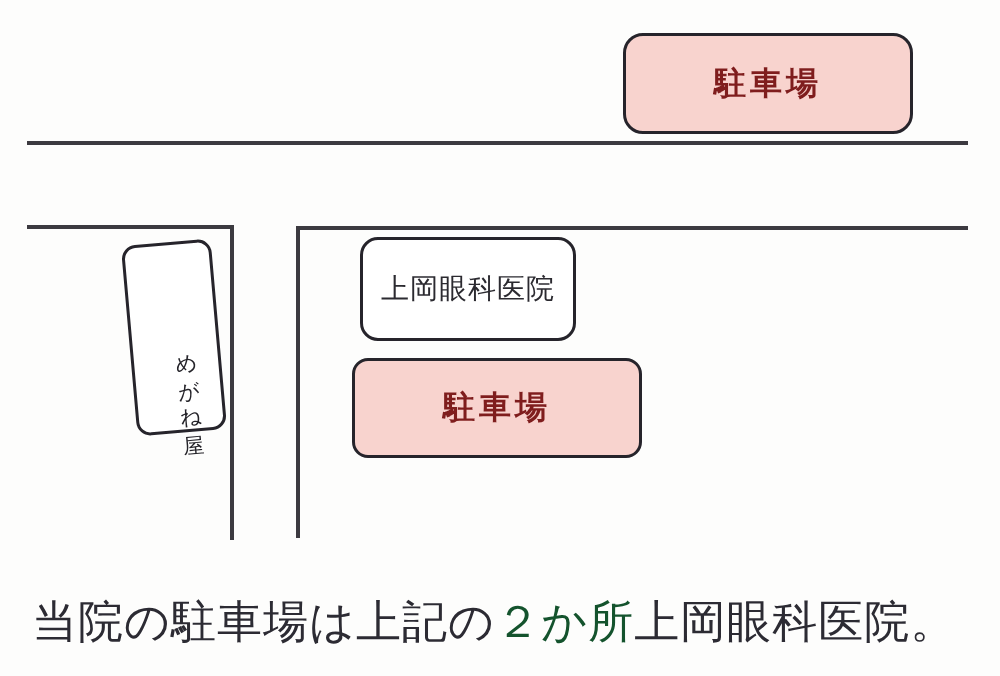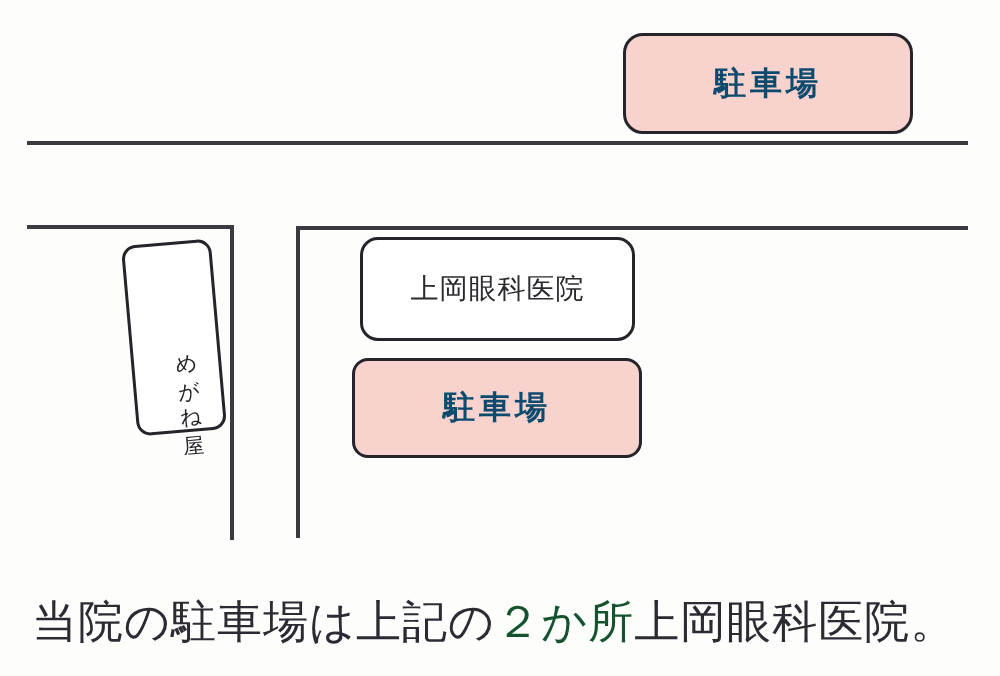--- a/index.html
+++ b/index.html
@@ -37,27 +37,27 @@
     align-items: center;
     justify-content: center;
   }
   .parking {
     background: #f8d3ce;
     border-radius: 20px;
   }
   .parking .label {
     font-size: 32px;
     font-weight: bold;
-    color: #0c4a6e;
+    color: #7f1d1d;
     letter-spacing: 4px;
   }
   .parking-top    { left: 623px; top: 33px;  width: 290px; height: 101px; }
   .parking-bottom { left: 352px; top: 358px; width: 290px; height: 100px; border-radius: 16px; }
   .clinic {
-    left: 360px; top: 237px; width: 275px; height: 104px;
+    left: 360px; top: 237px; width: 216px; height: 104px;
     background: #ffffff;
     border-radius: 18px;
   }
   .clinic .label {
     font-size: 28px;
     color: #2b2a30;
     letter-spacing: 1px;
   }
   .glasses-shop {
     left: 129px; top: 242px; width: 90px; height: 191px;

